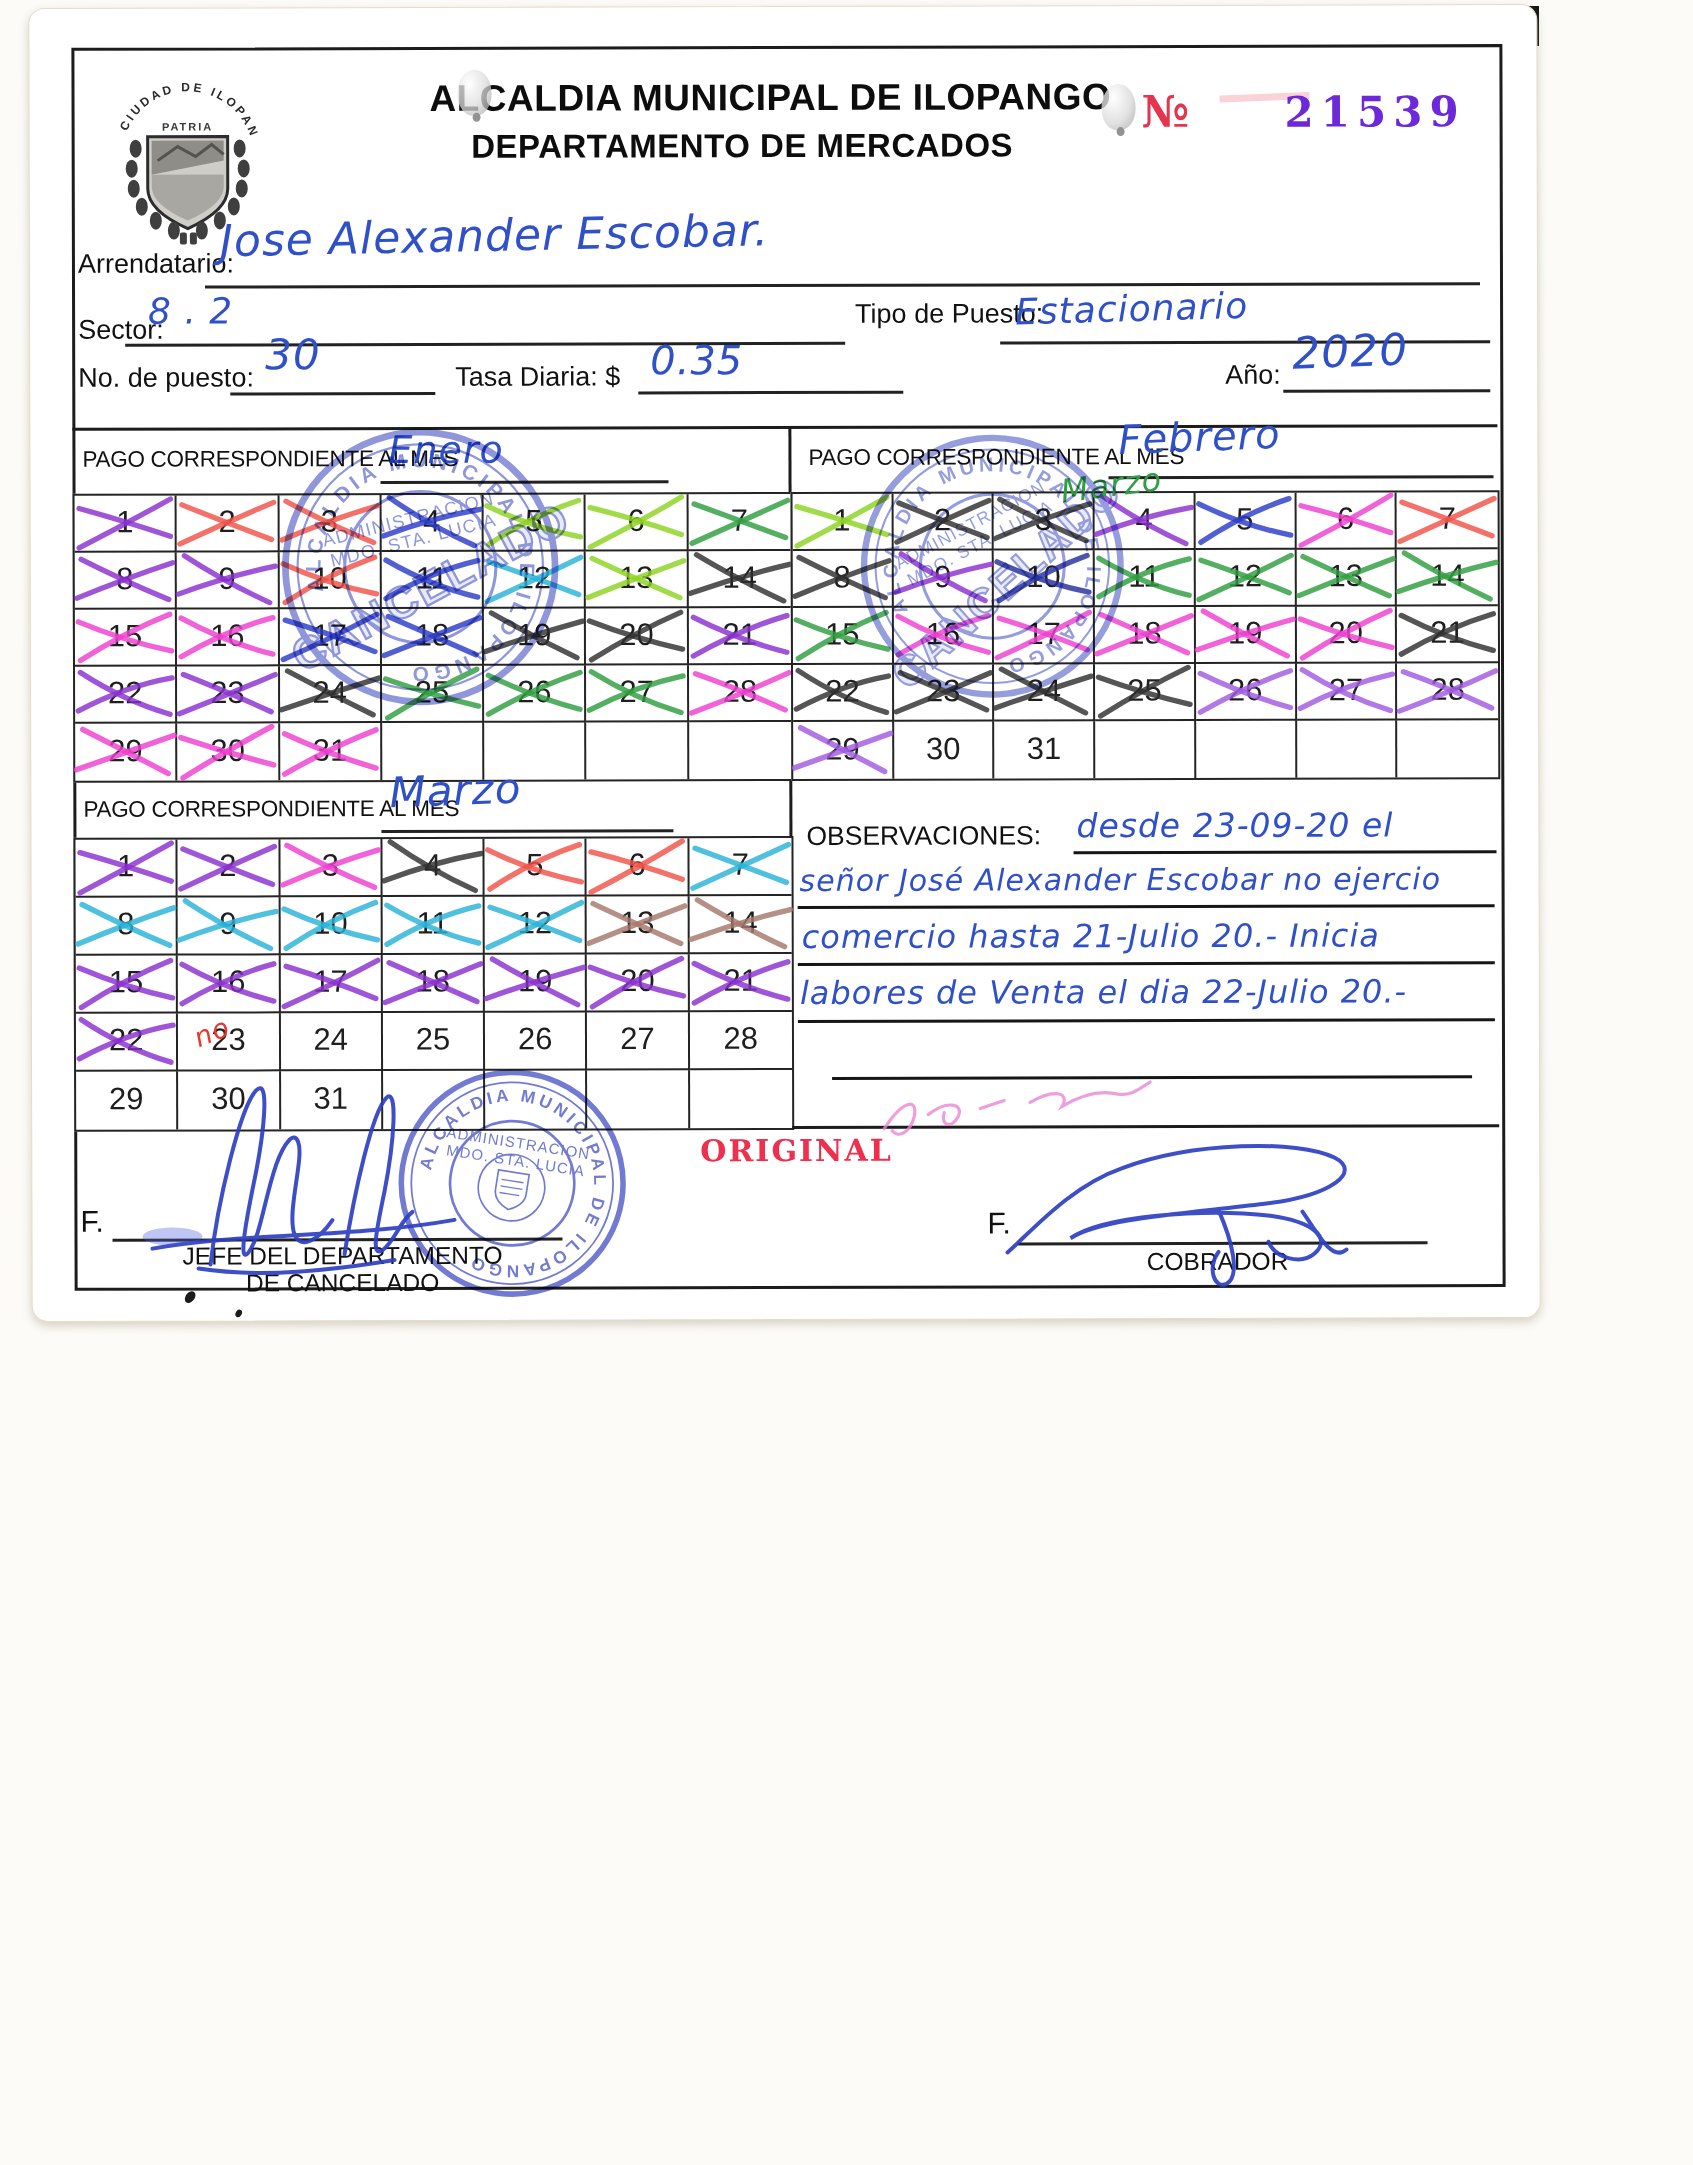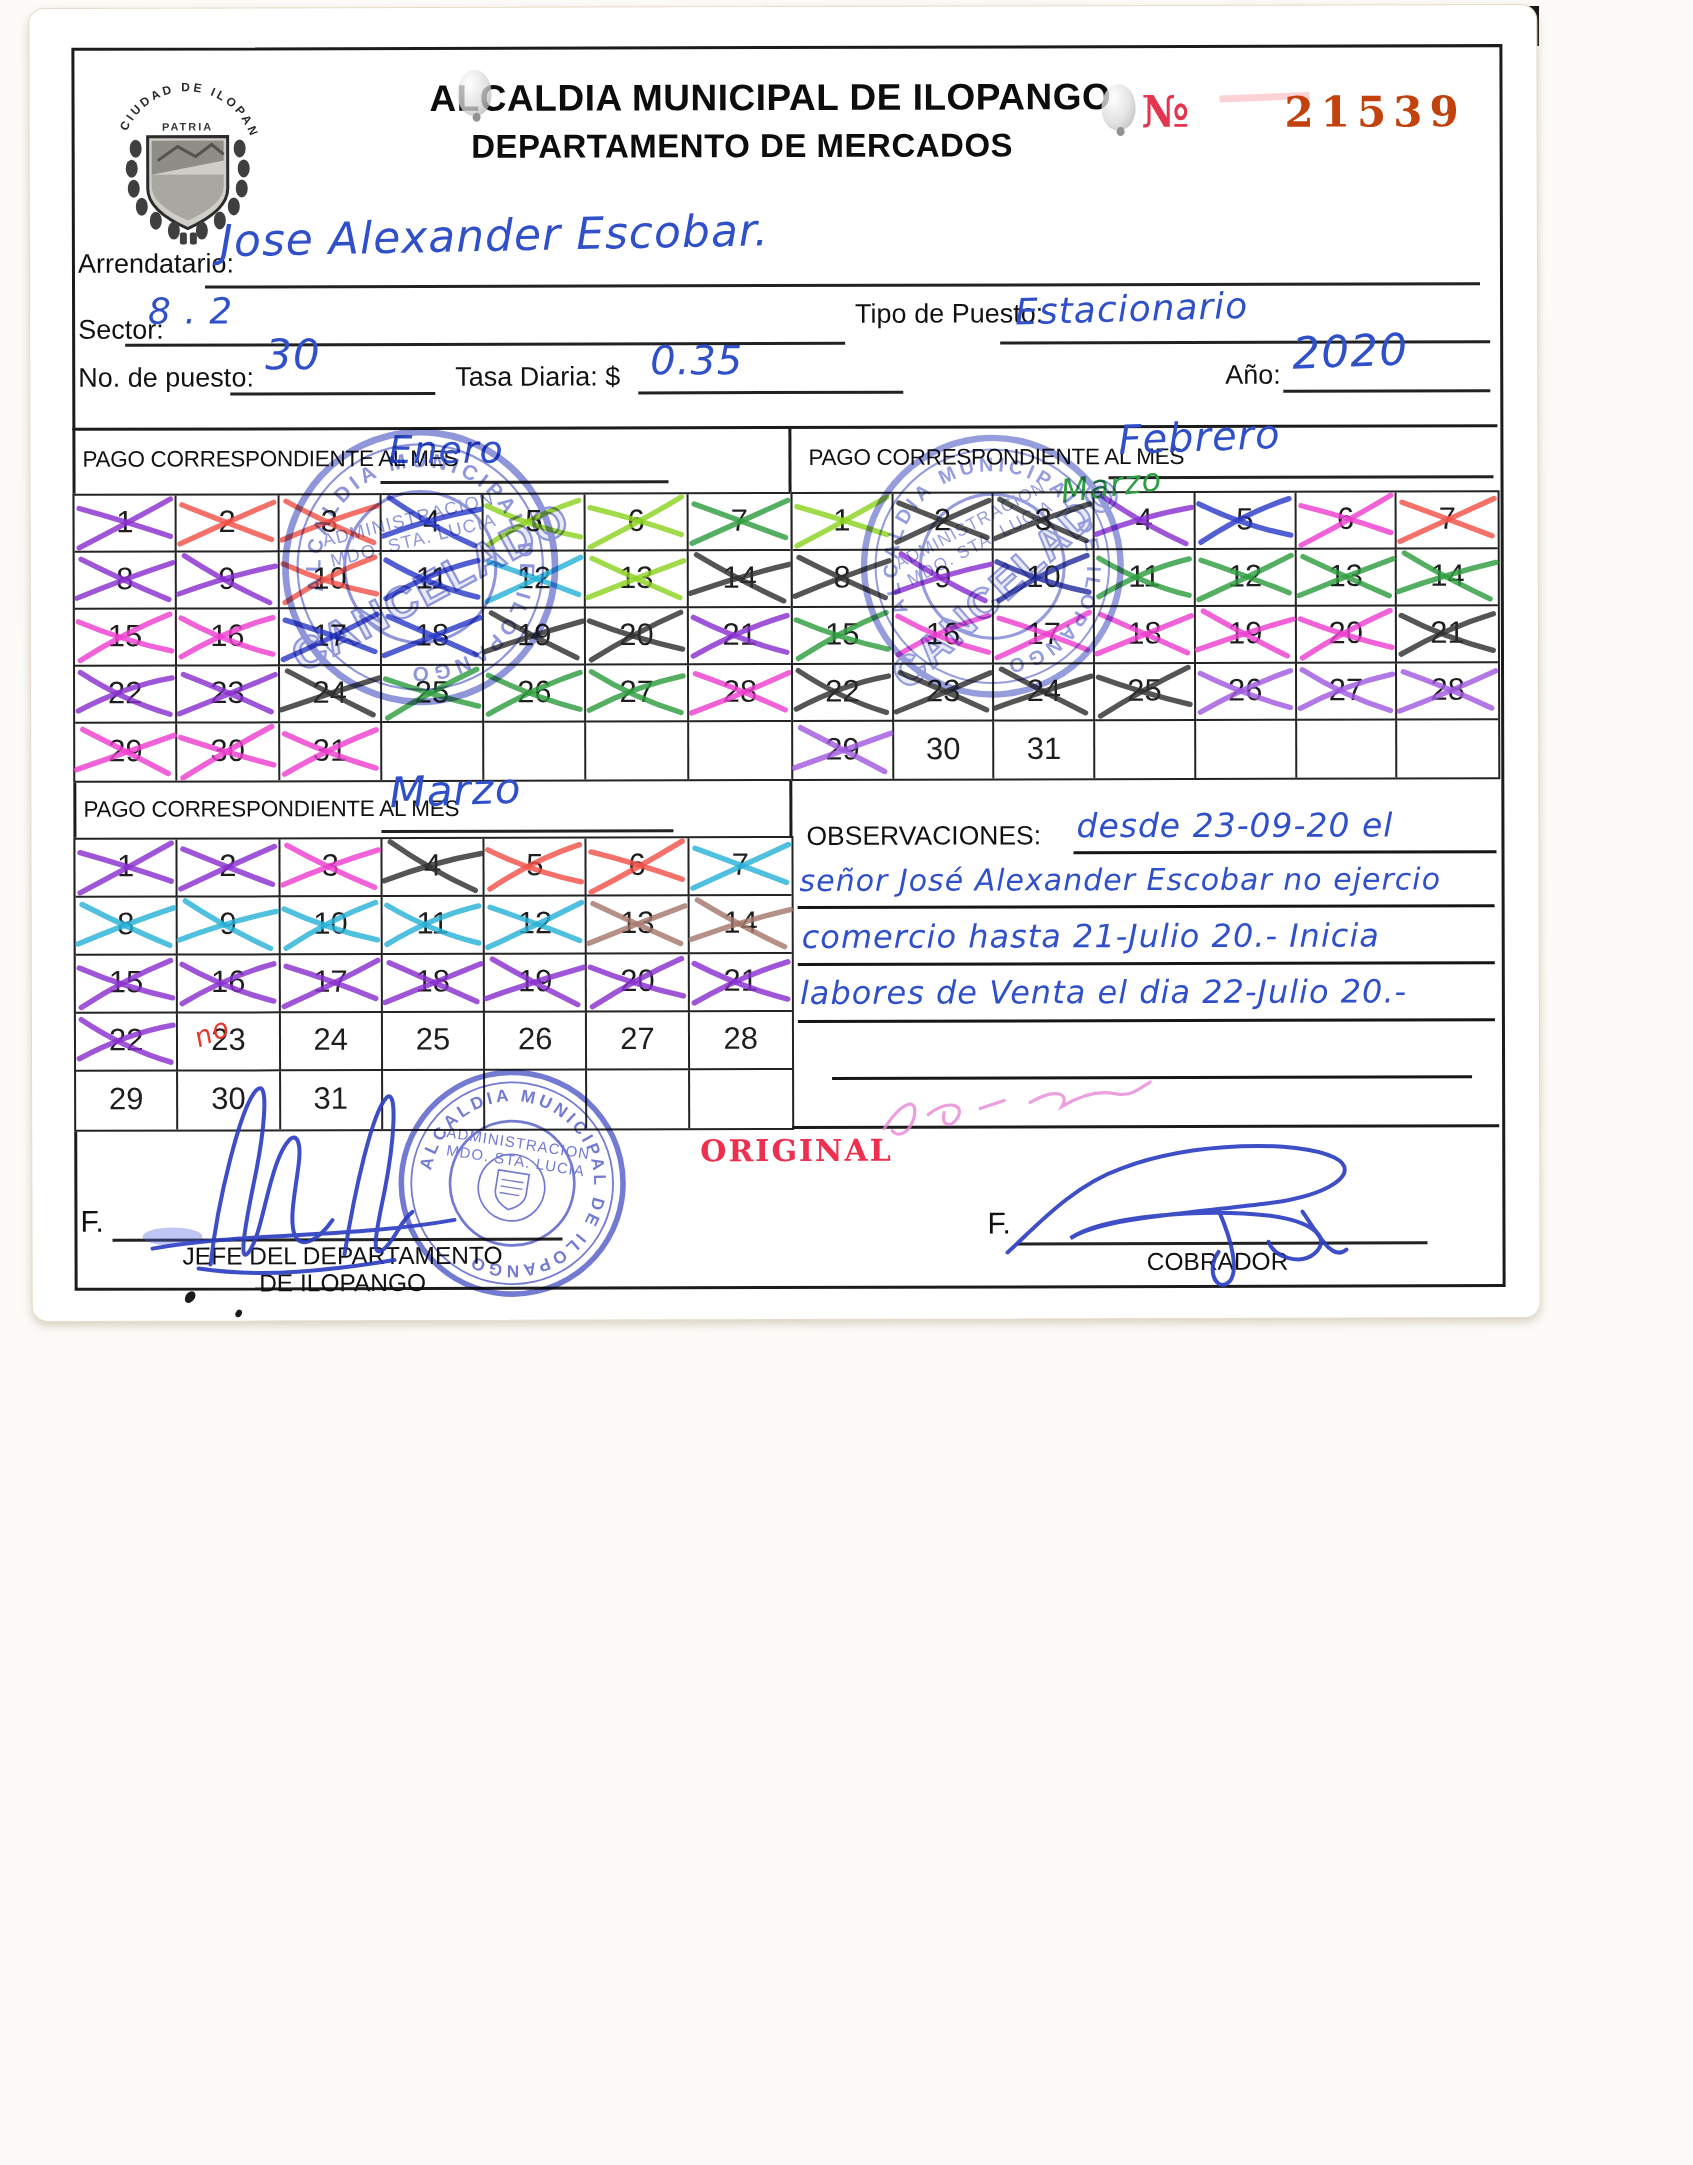--- a/index.html
+++ b/index.html
@@ -80,21 +80,21 @@
     <div class="abs" style="left:400px;top:70px;width:680px;text-align:center;">
       <div class="title1">ALCALDIA MUNICIPAL DE ILOPANGO</div>
       <div class="title2" style="margin-top:8px;margin-right:55px;">DEPARTAMENTO DE MERCADOS</div>
     </div>
 
     <div class="balloon" style="left:428px;top:62px;"></div>
     <div class="balloon" style="left:1072px;top:78px;"></div>
 
     <div class="abs docno" style="left:1112px;top:80px;font-size:44px;">№</div>
     <div class="abs" style="left:1190px;top:88px;width:90px;height:7px;background:#ef3049;opacity:.22;transform:rotate(-2deg);"></div>
-    <div class="abs docno" style="left:1255px;top:82px;font-size:42px;letter-spacing:7px;color:#c2410c;">21539</div>
+    <div class="abs docno" style="left:1255px;top:82px;font-size:42px;letter-spacing:7px;color:#6d28d9;">21539</div>
 
     <div class="abs lbl" style="left:48px;top:240px;">Arrendatario:</div>
     <div class="abs hw" style="left:190px;top:202px;font-size:44px;transform:rotate(-1deg);">Jose Alexander Escobar.</div>
     <div class="uline" style="left:175px;top:277px;width:1275px;"></div>
 
     <div class="abs lbl" style="left:48px;top:306px;">Sector:</div>
     <div class="abs hw" style="left:118px;top:282px;font-size:36px;">8 . 2</div>
     <div class="uline" style="left:95px;top:335px;width:720px;"></div>
     <div class="abs lbl" style="left:825px;top:292px;">Tipo de Puesto:</div>
     <div class="abs hw" style="left:985px;top:282px;font-size:36px;transform:rotate(-1.5deg);">Estacionario</div>
@@ -772,21 +772,21 @@
     <div class="abs hw" style="left:768px;top:856px;font-size:30px;">señor José Alexander Escobar no ejercio</div>
     <div class="abs hw" style="left:770px;top:911px;font-size:32px;">comercio hasta 21-Julio 20.- Inicia</div>
     <div class="abs hw" style="left:768px;top:967px;font-size:32px;">labores de Venta el dia 22-Julio 20.-</div>
 
     <div class="abs original" style="left:668px;top:1126px;">ORIGINAL</div>
 
     <div class="abs lbl" style="left:48px;top:1196px;font-size:30px;">F.</div>
     <div class="uline" style="left:80px;top:1230px;width:450px;"></div>
     <div class="abs role" style="left:130px;top:1234px;width:360px;">
       <div>JEFE DEL DEPARTAMENTO</div>
-      <div>DE ILOPANGO</div>
+      <div>DE CANCELADO</div>
     </div>
 
     <div class="abs lbl" style="left:955px;top:1200px;font-size:30px;">F.</div>
     <div class="uline" style="left:985px;top:1236px;width:410px;"></div>
     <div class="abs role" style="left:1055px;top:1242px;width:260px;">COBRADOR</div>
 
     <div class="stamp" id="stamp1" style="left:235px;top:404px;transform:rotate(-14deg);opacity:.62;"><svg width="310" height="310" viewBox="-115 -115 230 230">
     <circle r="100" fill="none" stroke="#4a55c4" stroke-width="5"></circle>
     <circle r="91" fill="none" stroke="#4a55c4" stroke-width="1.6"></circle>
     <circle r="56" fill="none" stroke="#4a55c4" stroke-width="2.4"></circle>

